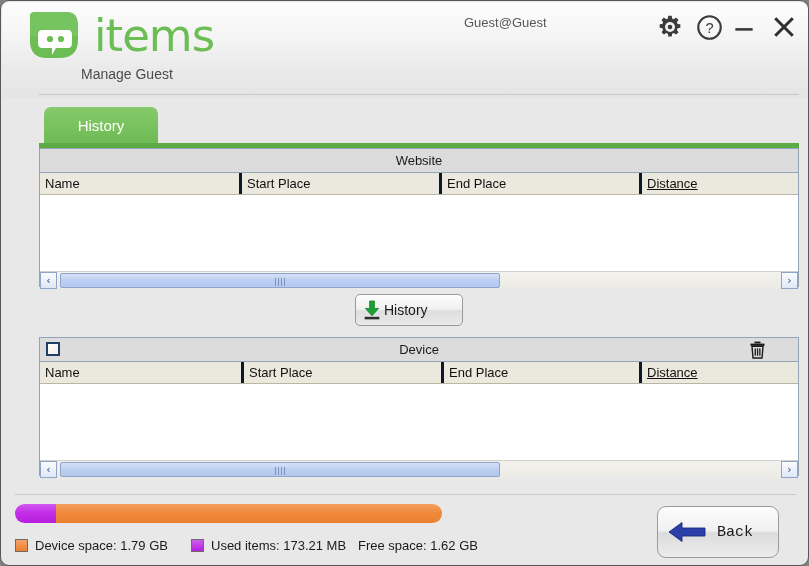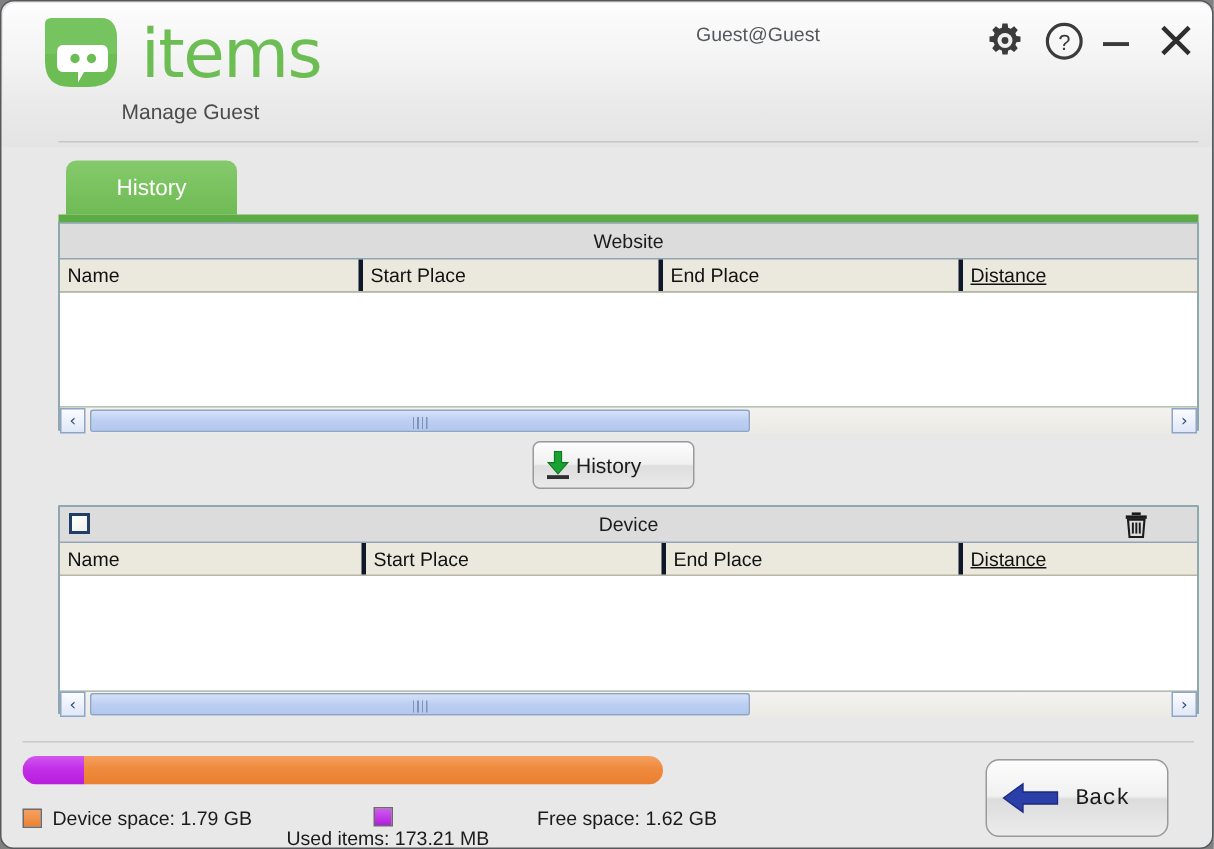--- a/index.html
+++ b/index.html
@@ -290,21 +290,21 @@
     white-space: nowrap;
   }
   .legend-swatch {
     width: 13px; height: 13px;
     box-sizing: border-box;
     border: 1px solid #6b6b6b;
     margin-right: 7px;
     flex: none;
   }
   #legend-device  { left: 14px; }
-  #legend-used    { left: 190px; flex-direction: column; }
+  #legend-used    { left: 190px; }
   #legend-free    { left: 357px; }
   .sw-orange { background: linear-gradient(to bottom, #f5a163 0%, #ec8132 100%); }
   .sw-purple { background: linear-gradient(to bottom, #cf5cef 0%, #b41fdd 100%); }
 
   #back-button {
     position: absolute;
     left: 656px; top: 505px;
     width: 122px; height: 52px;
     box-sizing: border-box;
     border: 1px solid #9a9a9a;

